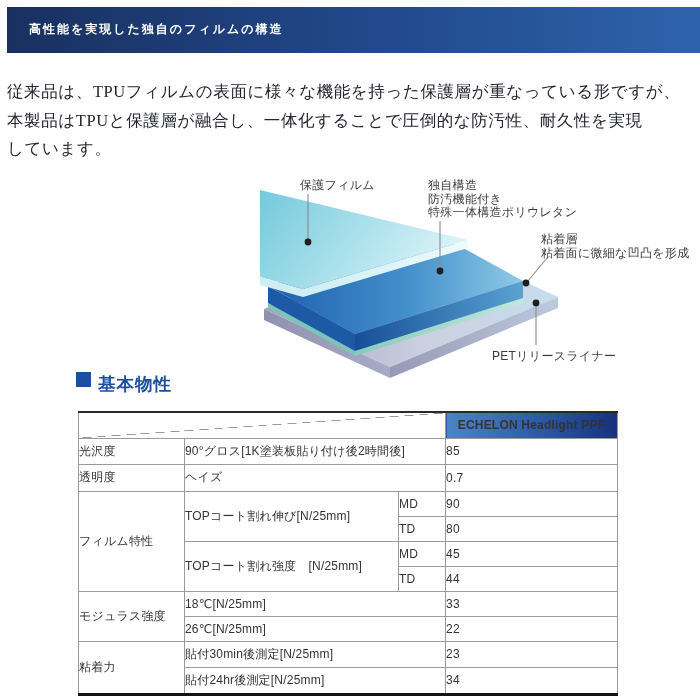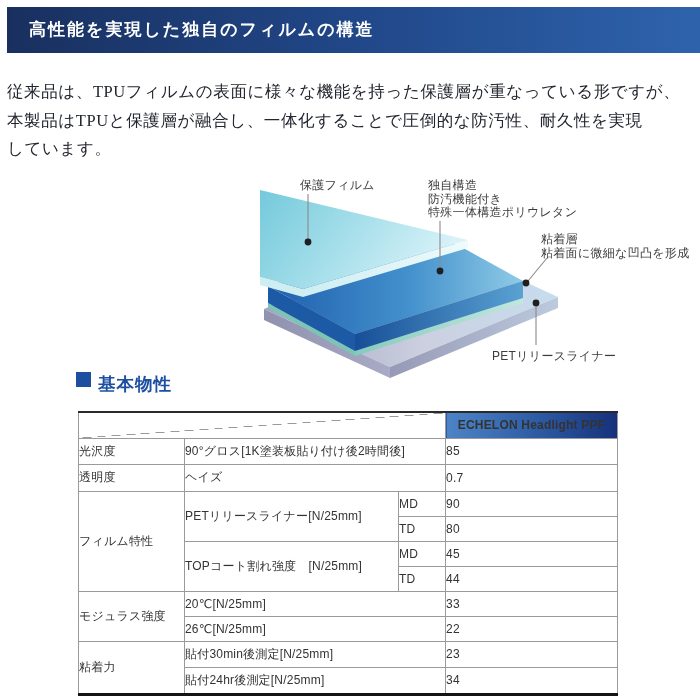--- a/index.html
+++ b/index.html
@@ -8,21 +8,21 @@
     font-family:"Liberation Sans","DejaVu Sans",sans-serif;
   }
   .header-bar{
     position:absolute;left:7px;top:7px;width:693px;height:46px;
     background:linear-gradient(90deg,#19305f 0%,#21488a 52%,#2e63ac 100%);
     display:flex;align-items:center;
   }
   .header-title{
     color:#ffffff;
     font-family:"DejaVu Serif","Liberation Serif",serif;
-    font-size:17px;font-weight:600;letter-spacing:2px;
+    font-size:12px;font-weight:600;letter-spacing:2px;
     padding-left:22px;padding-bottom:2px;white-space:nowrap;
   }
   .intro{
     position:absolute;left:7px;top:78px;
     font-size:16.5px;line-height:28.5px;letter-spacing:0.6px;
     color:#23262f;font-weight:500;white-space:nowrap;font-family:Liberation Serif, serif;
   }
   .diagram-svg{position:absolute;left:180px;top:163px;}
   .diagram-svg text{
     font-family:"Liberation Sans","DejaVu Sans",sans-serif;
@@ -179,40 +179,40 @@
     <td class="spec" colspan="2">90°グロス[1K塗装板貼り付け後2時間後]</td>
     <td class="val">85</td>
   </tr>
   <tr style="height:27px">
     <td class="cat">透明度</td>
     <td class="spec" colspan="2">ヘイズ</td>
     <td class="val">0.7</td>
   </tr>
   <tr style="height:25px">
     <td class="cat" rowspan="4">フィルム特性</td>
-    <td class="spec" rowspan="2">PETリリースライナー[N/25mm]</td>
+    <td class="spec" rowspan="2">TOPコート割れ伸び[N/25mm]</td>
     <td class="dir">MD</td>
     <td class="val">90</td>
   </tr>
   <tr style="height:25px">
     <td class="dir">TD</td>
     <td class="val">80</td>
   </tr>
   <tr style="height:25px">
     <td class="spec" rowspan="2">TOPコート割れ強度　[N/25mm]</td>
     <td class="dir">MD</td>
     <td class="val">45</td>
   </tr>
   <tr style="height:25px">
     <td class="dir">TD</td>
     <td class="val">44</td>
   </tr>
   <tr style="height:25px">
     <td class="cat" rowspan="2">モジュラス強度</td>
-    <td class="spec" colspan="2">20℃[N/25mm]</td>
+    <td class="spec" colspan="2">18℃[N/25mm]</td>
     <td class="val">33</td>
   </tr>
   <tr style="height:25px">
     <td class="spec" colspan="2">26℃[N/25mm]</td>
     <td class="val">22</td>
   </tr>
   <tr style="height:26px">
     <td class="cat" rowspan="2">粘着力</td>
     <td class="spec" colspan="2">貼付30min後測定[N/25mm]</td>
     <td class="val">23</td>

